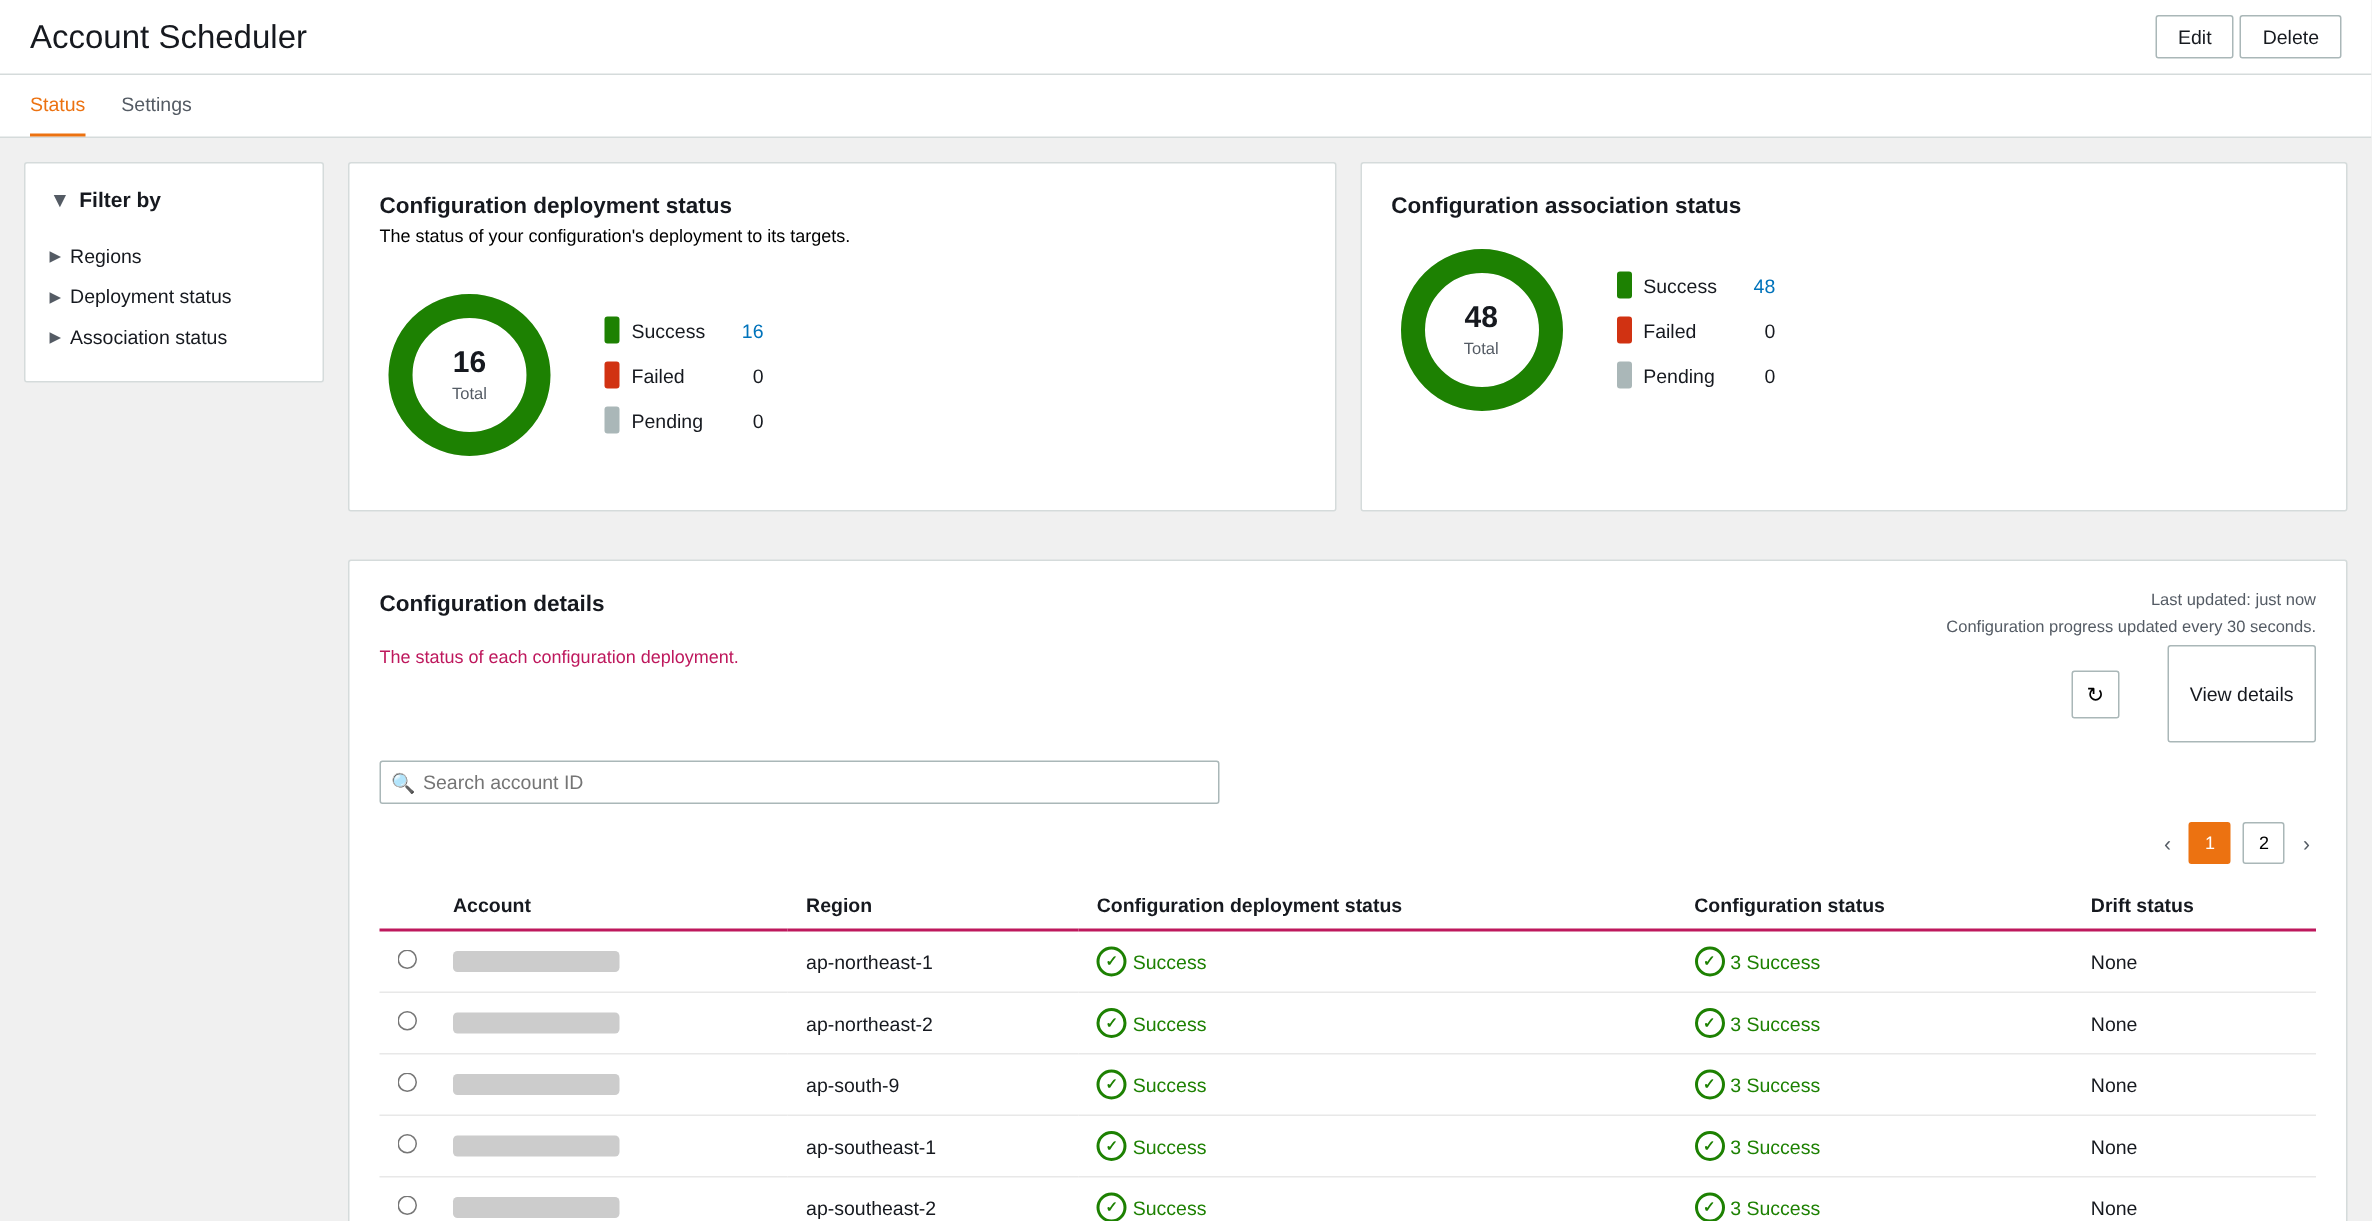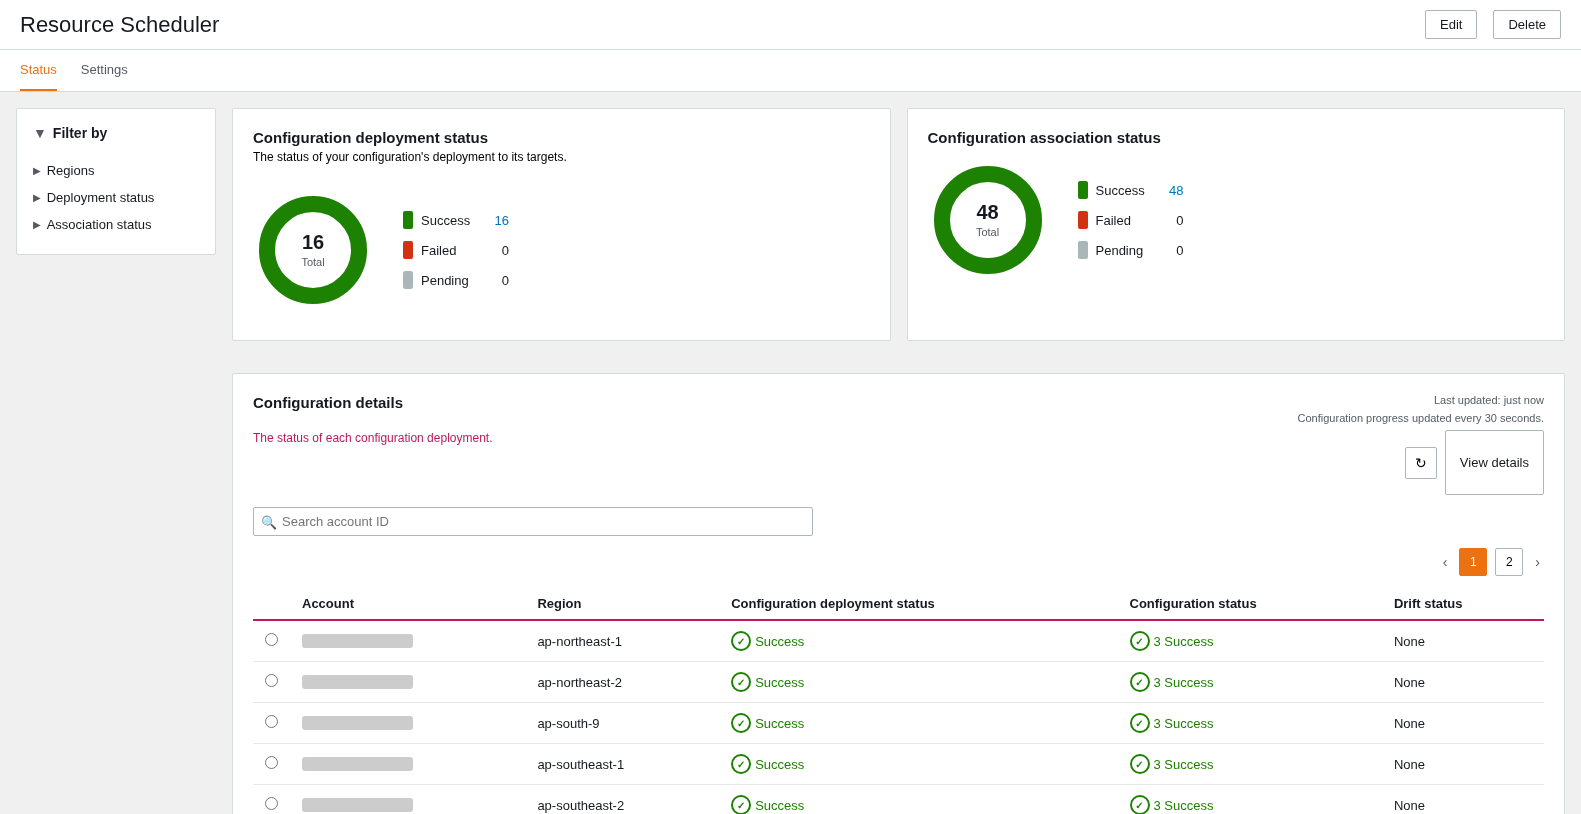--- a/index.html
+++ b/index.html
@@ -1,20 +1,20 @@
 <!DOCTYPE html>
 <html><head>
   <meta charset="utf-8">
   <style>
     * { box-sizing: border-box; margin: 0; padding: 0; }
     body { font-family: -apple-system, BlinkMacSystemFont, 'Segoe UI', Arial, sans-serif; font-size: 13px; background: #f0f0f0; color: #16191f; }
 
     .top-bar { background: #fff; padding: 10px 20px; display: flex; justify-content: space-between; align-items: center; border-bottom: 1px solid #d5dbdb; }
     .page-title { font-size: 22px; font-weight: 400; color: #16191f; }
-    .top-actions { display: flex; gap: 16px; }
+    .top-actions { display: flex; gap: 4px; }
     .btn { padding: 6px 14px; border: 1px solid #aab7b8; border-radius: 2px; background: #fff; cursor: pointer; font-size: 13px; color: #16191f; }
 
     .tabs { background: #fff; padding: 0 20px; border-bottom: 1px solid #d5dbdb; display: flex; }
     .tab { padding: 12px 0; margin-right: 24px; cursor: pointer; font-size: 13px; color: #545b64; text-decoration: none; border-bottom: 2px solid transparent; }
     .tab.active { color: #ec7211; border-bottom: 2px solid #ec7211; font-weight: 500; }
 
     .main-content { display: flex; padding: 16px; gap: 16px; background: #f0f0f0; min-height: calc(100vh - 90px); }
 
     .sidebar { background: #fff; border: 1px solid #d5dbdb; border-radius: 2px; width: 200px; min-width: 200px; padding: 16px; height: fit-content; }
     .sidebar-title { font-size: 14px; font-weight: 600; margin-bottom: 16px; display: flex; align-items: center; gap: 6px; }
@@ -51,21 +51,21 @@
     .legend-count.zero { color: #16191f; }
 
     .details-card { background: #fff; border: 1px solid #d5dbdb; border-radius: 2px; padding: 20px; }
     .details-header { display: flex; justify-content: space-between; align-items: flex-start; margin-bottom: 12px; }
     .details-title { font-size: 15px; font-weight: 600; }
     .details-subtitle { font-size: 12px; color: #be185d; margin-top: 20px; }
     .details-actions { display: flex; flex-direction: column; align-items: flex-end; gap: 6px; }
     .last-updated { font-size: 11px; color: #545b64; }
     .details-btns { display: flex; gap: 8px; align-items: center; }
     .refresh-btn { width: 32px; height: 32px; border: 1px solid #aab7b8; background: #fff; border-radius: 2px; cursor: pointer; display: flex; align-items: center; justify-content: center; font-size: 14px; }
-    .view-btn { padding: 24px 14px; border: 1px solid #aab7b8; background: #fff; border-radius: 2px; cursor: pointer; font-size: 13px; color: #16191f; }
+    .view-btn { padding: 24px 14px; border: 1px solid #aab7b8; background: #fff; border-radius: 2px; cursor: pointer; font-size: 13px; color: #16191f; margin-left: 24px; }
 
     .search-box { position: relative; margin-bottom: 12px; }
     .search-icon-inside { position: absolute; left: 8px; top: 50%; transform: translateY(-50%); color: #545b64; font-size: 13px; }
     .search-input { width: 560px; padding: 6px 8px 6px 28px; border: 1px solid #aab7b8; border-radius: 2px; font-size: 13px; outline: none; }
 
     .pagination { display: flex; justify-content: flex-end; align-items: center; gap: 8px; margin-bottom: 12px; font-size: 13px; }
     .page-btn { width: 28px; height: 28px; border: 1px solid #aab7b8; background: #fff; border-radius: 2px; cursor: pointer; display: flex; align-items: center; justify-content: center; font-size: 12px; }
     .page-btn.active { background: #ec7211; color: #fff; border-color: #ec7211; }
     .page-arrow { background: none; border: none; cursor: pointer; color: #545b64; font-size: 14px; padding: 4px; }
 
@@ -83,21 +83,21 @@
     .status-success { color: #1d8102; display: flex; align-items: center; gap: 4px; }
     .status-success::before { content: '✓'; display: inline-flex; align-items: center; justify-content: center; width: 16px; height: 16px; border-radius: 50%; border: 2px solid #1d8102; font-size: 10px; font-weight: 700; }
 
     .config-success { color: #1d8102; display: flex; align-items: center; gap: 4px; }
     .config-success::before { content: '✓'; display: inline-flex; align-items: center; justify-content: center; width: 16px; height: 16px; border-radius: 50%; border: 2px solid #1d8102; font-size: 10px; font-weight: 700; }
   </style>
 </head>
 <body>
 
 <div class="top-bar">
-  <h1 class="page-title">Resource Scheduler</h1>
+  <h1 class="page-title">Account Scheduler</h1>
   <div class="top-actions">
     <button class="btn">Edit</button>
     <button class="btn">Delete</button>
   </div>
 </div>
 
 <div class="tabs">
   <a class="tab active">Status</a>
   <a class="tab">Settings</a>
 </div>

